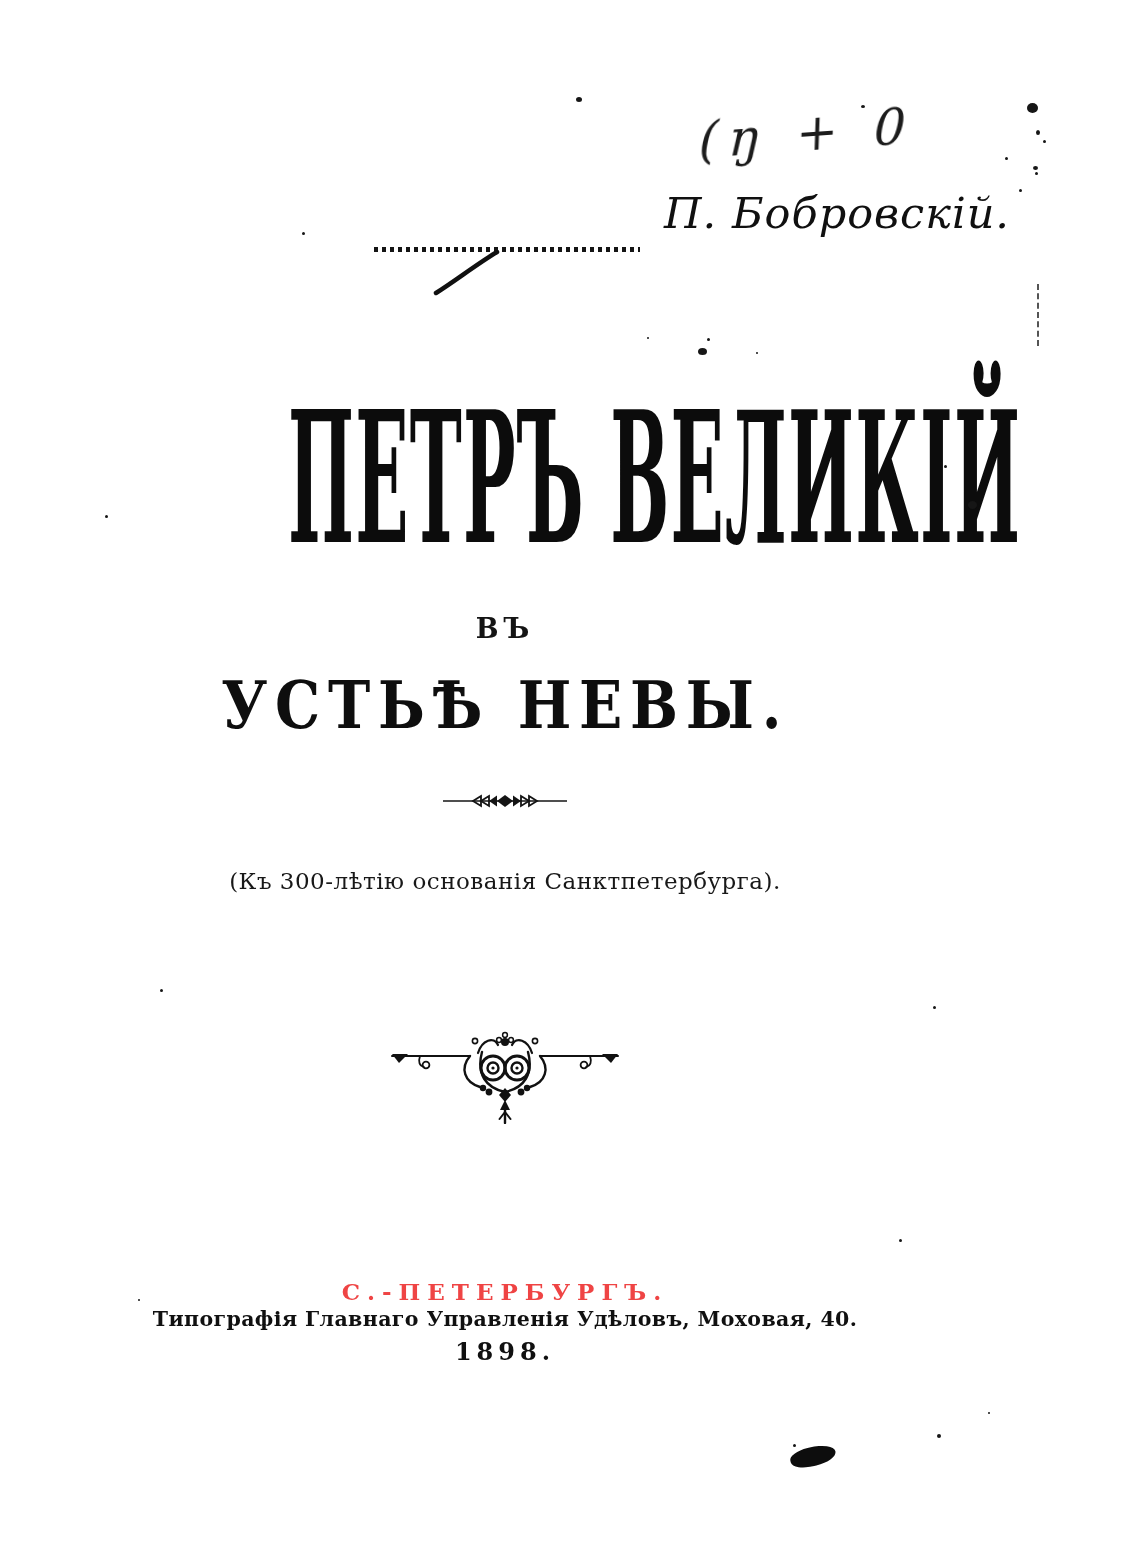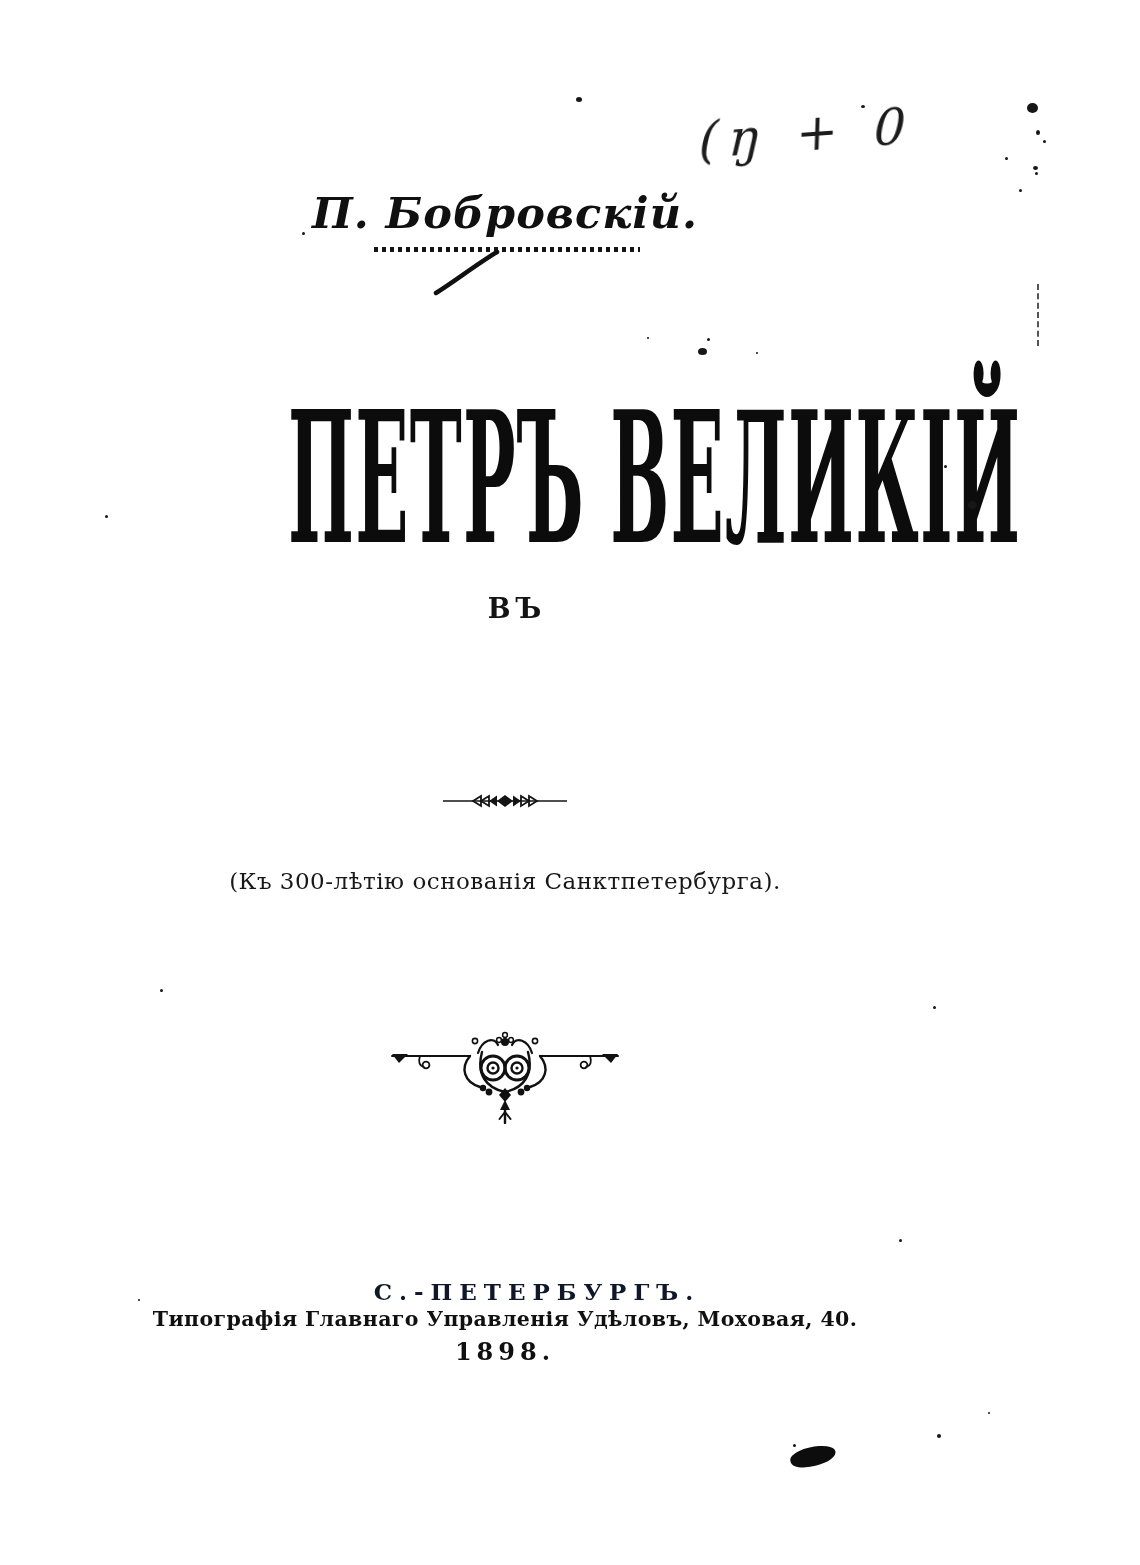--- a/index.html
+++ b/index.html
@@ -10,40 +10,40 @@
   }
   .abs{position:absolute;}
   .line{position:absolute;left:0;width:1010px;text-align:center;white-space:nowrap;}
 
   .handwriting{
     font-style:italic;font-size:50px;letter-spacing:10px;color:#1c1c1c;
     transform:rotate(-4deg) skewX(-6deg);transform-origin:left top;
     filter:blur(.3px);
   }
   .author{
-    font-style:italic;font-weight:bold;font-size:43px;letter-spacing:1px;color:#101010;
+    font-style:italic;font-weight:normal;font-size:43px;letter-spacing:1px;color:#101010;text-align:right;
   }
   .dotted-rule{
     height:5px;
     background:repeating-linear-gradient(90deg,#141414 0 4px,transparent 4px 8px);
   }
   .title-wrap{top:388px;height:160px;}
   .title-inner{
     display:inline-block;font-weight:bold;font-size:125px;line-height:1;
     letter-spacing:2px;color:#0c0c0c;
     transform:scale(0.56,1.45);transform-origin:50% 0;
   }
   .vb{font-weight:bold;font-size:27px;letter-spacing:5px;color:#141414;}
   .ustye-wrap{top:672px;}
   .ustye{
     display:inline-block;font-weight:bold;font-size:66px;line-height:1;
     letter-spacing:9px;color:#0e0e0e;transform:scaleX(0.86);transform-origin:50% 0;
   }
   .note{font-size:23px;color:#181818;letter-spacing:.5px;}
-  .city{font-weight:bold;font-size:23px;letter-spacing:7px;color:#0f172a;padding-left:32px;}
+  .city{font-weight:bold;font-size:23px;letter-spacing:7px;color:#ef4444;}
   .publisher{font-weight:bold;font-size:20.5px;letter-spacing:.4px;color:#101010;}
   .year{font-weight:bold;font-size:24px;letter-spacing:5px;color:#101010;}
 
   .speck{position:absolute;background:#161616;border-radius:50%;}
   .dash-col{
     position:absolute;width:0;border-left:2px dashed #2a2a2a;opacity:.8;
   }
   .blob{
     position:absolute;background:#0d0d0d;border-radius:45% 55% 50% 50%;
     transform:rotate(-14deg);
@@ -65,22 +65,25 @@
   <div class="abs" style="left:433px;top:250px;">
     <svg width="68" height="46" viewBox="0 0 68 46">
       <path d="M3,43 C22,31 44,14 64,2" stroke="#101010" stroke-width="4.5" fill="none" stroke-linecap="round"></path>
     </svg>
   </div>
 
   <div class="line title-wrap">
     <span class="title-inner">ПЕТРЪ ВЕЛИКІЙ</span>
   </div>
 
-  <div class="line vb" style="top:593px;padding-left:12px;">ВЪ</div>
+  <div class="line vb" style="top:613px;">ВЪ</div>
 
+  <div class="line ustye-wrap">
+    <span class="ustye">УСТЬѢ НЕВЫ.</span>
+  </div>
 
   <div class="line" style="top:793px;">
     <svg class="centered-svg" width="124" height="16" viewBox="0 0 124 16">
       <line x1="0" y1="8" x2="124" y2="8" stroke="#141414" stroke-width="1.6"></line>
       <path d="M38,3 L30,8 L38,13 Z" fill="none" stroke="#141414" stroke-width="1.8"></path>
       <path d="M46,3 L38,8 L46,13 Z" fill="none" stroke="#141414" stroke-width="1.8"></path>
       <path d="M54,2.5 L46,8 L54,13.5 Z" fill="#141414"></path>
       <path d="M62,2 L54,8 L62,14 L70,8 Z" fill="#141414"></path>
       <path d="M70,2.5 L78,8 L70,13.5 Z" fill="#141414"></path>
       <path d="M86,3 L94,8 L86,13 Z" fill="none" stroke="#141414" stroke-width="1.8"></path>

